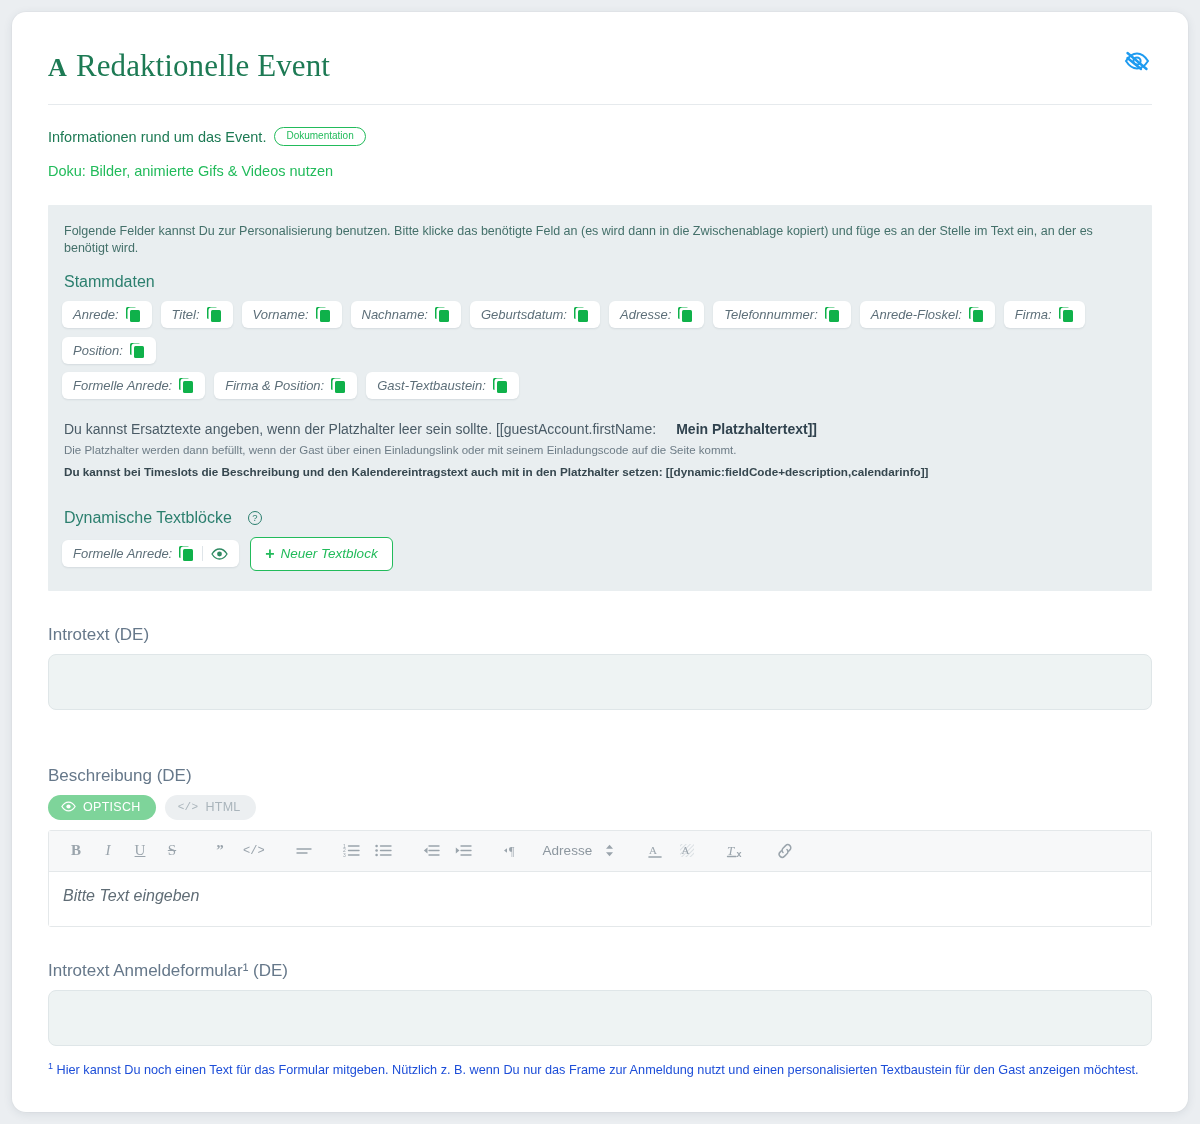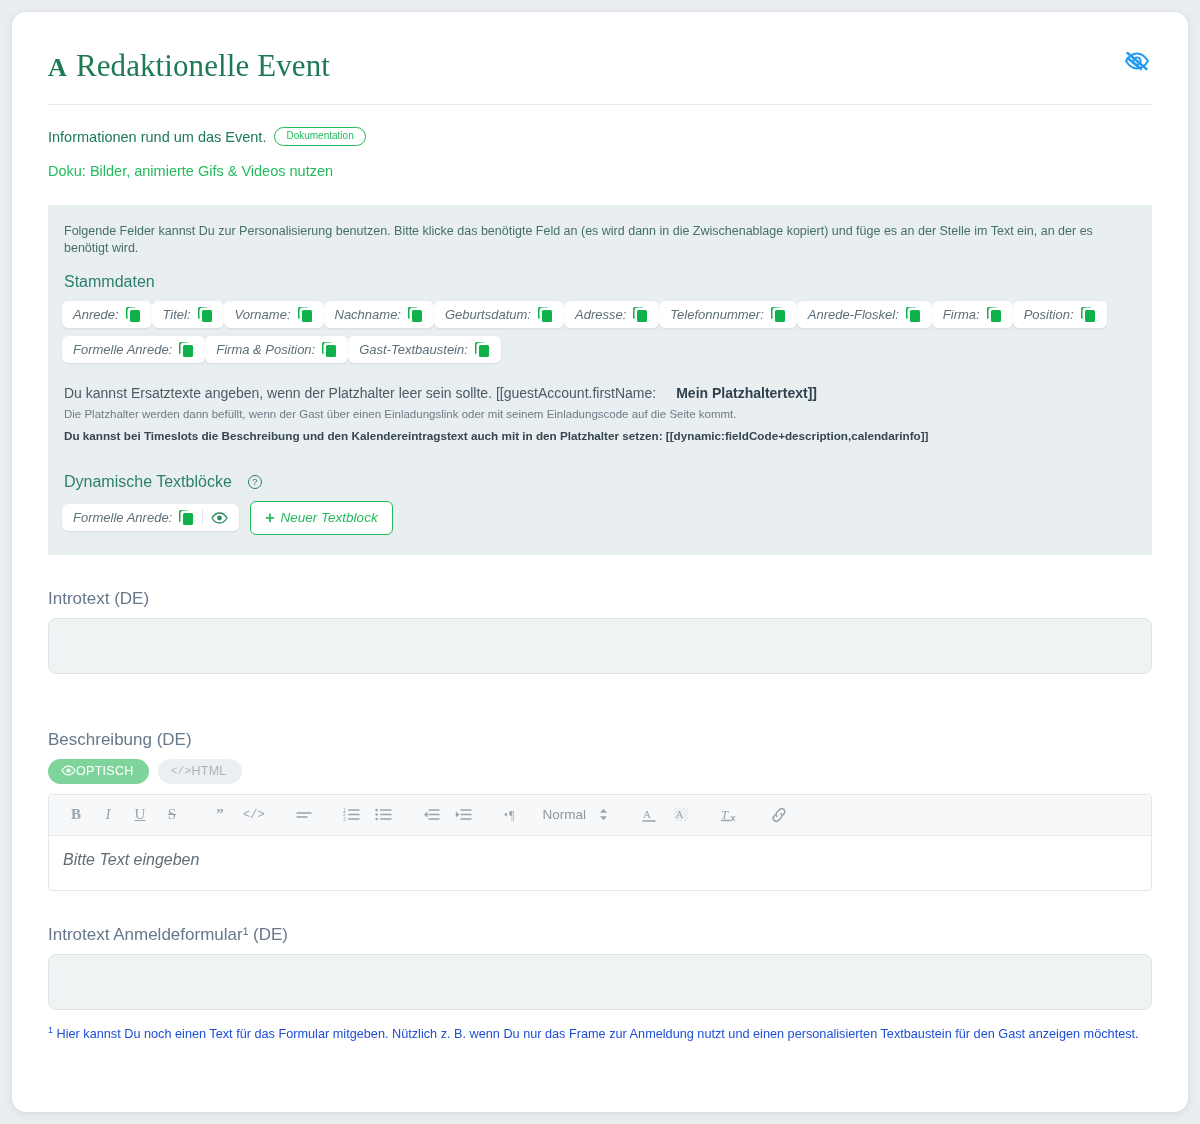--- a/index.html
+++ b/index.html
@@ -98,20 +98,21 @@
     line-height: 1.35;
   }
   .panel-sub {
     margin: 16px 0 10px 2px;
     font-size: 16px;
     color: #2b7f6e;
   }
   .chips {
     display: flex;
     flex-wrap: wrap;
+    gap: 9px;
     margin-bottom: 8px;
   }
   .chip {
     background: #ffffff;
     border-radius: 6px;
     box-shadow: 0 1px 2px rgba(30,50,70,0.10);
     padding: 6px 11px;
     display: flex;
     align-items: center;
     gap: 7px;
@@ -194,21 +195,21 @@
     padding: 10px 12px;
   }
 
   
   .editor-group { margin-top: 52px; }
   .toggle-row { display: flex; align-items: center; gap: 9px; margin: 6px 0 10px 0; }
   .pill {
     border-radius: 14px;
     padding: 5px 15px 6px 13px;
     font-size: 12.5px;
-    display: flex; align-items: center; 
+    display: flex; align-items: center; gap: 7px;
     cursor: pointer;
     letter-spacing: .3px;
     border: none;
   }
   .pill.active { background: #7ed49a; color: #ffffff; }
   .pill.inactive { background: #eceff1; color: #a9b4bb; }
 
   .editor-shell { border: 1px solid #e4e8ea; border-radius: 3px; }
   .editor-toolbar {
     display: flex; align-items: center;
@@ -463,21 +464,21 @@
             </svg>
           </button>
           <span class="tb-gap"></span>
           <button class="tb">
             <svg width="18" height="13" viewBox="0 0 18 13">
               <polygon points="1,6.5 4,4.3 4,8.7" fill="#9aa4ac"></polygon>
               <text x="6" y="11" fill="#9aa4ac" font-size="12" font-family="Liberation Serif,serif">¶</text>
             </svg>
           </button>
           <div class="tb-select">
-            <span>Normal</span>
+            <span>Adresse</span>
             <span class="stack-arrow">
               <svg width="9" height="13" viewBox="0 0 9 13">
                 <polygon points="4.5,0.8 8,4.8 1,4.8" fill="#9aa4ac"></polygon>
                 <polygon points="4.5,12.2 8,8.2 1,8.2" fill="#9aa4ac"></polygon>
               </svg>
             </span>
           </div>
           <span class="tb-gap"></span>
           <button class="tb">
             <svg width="18" height="16" viewBox="0 0 18 16">

